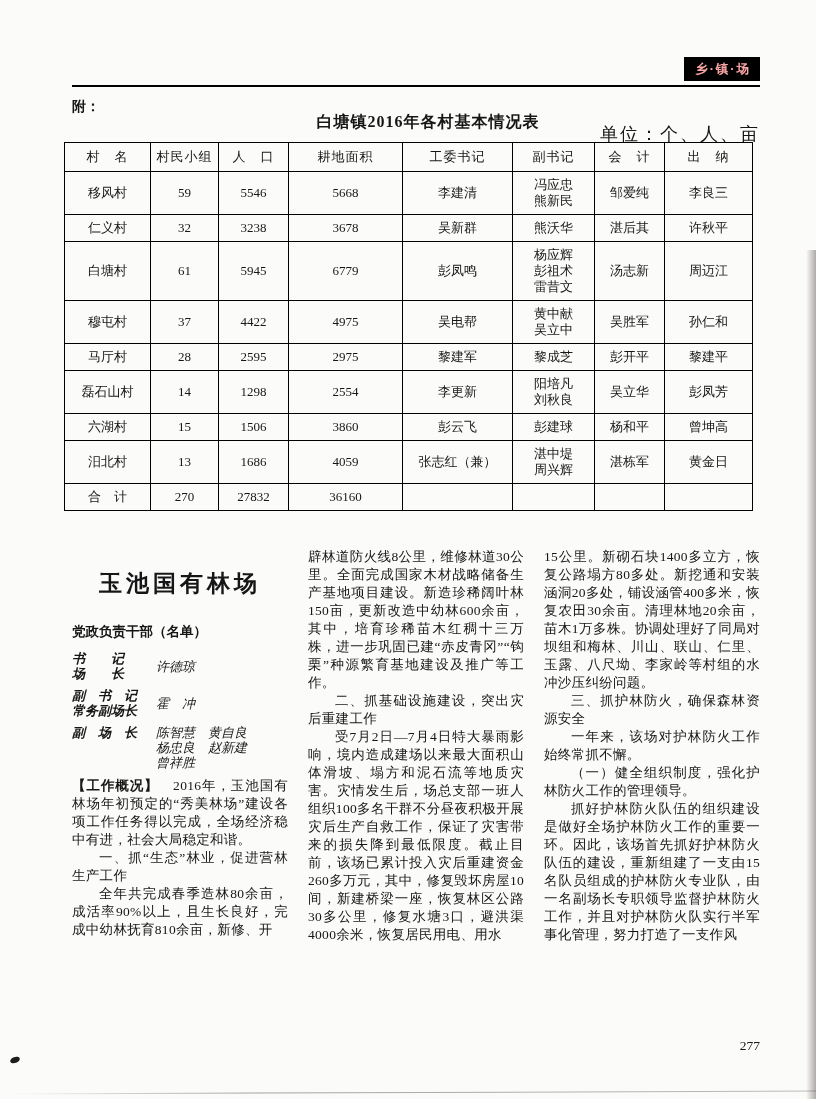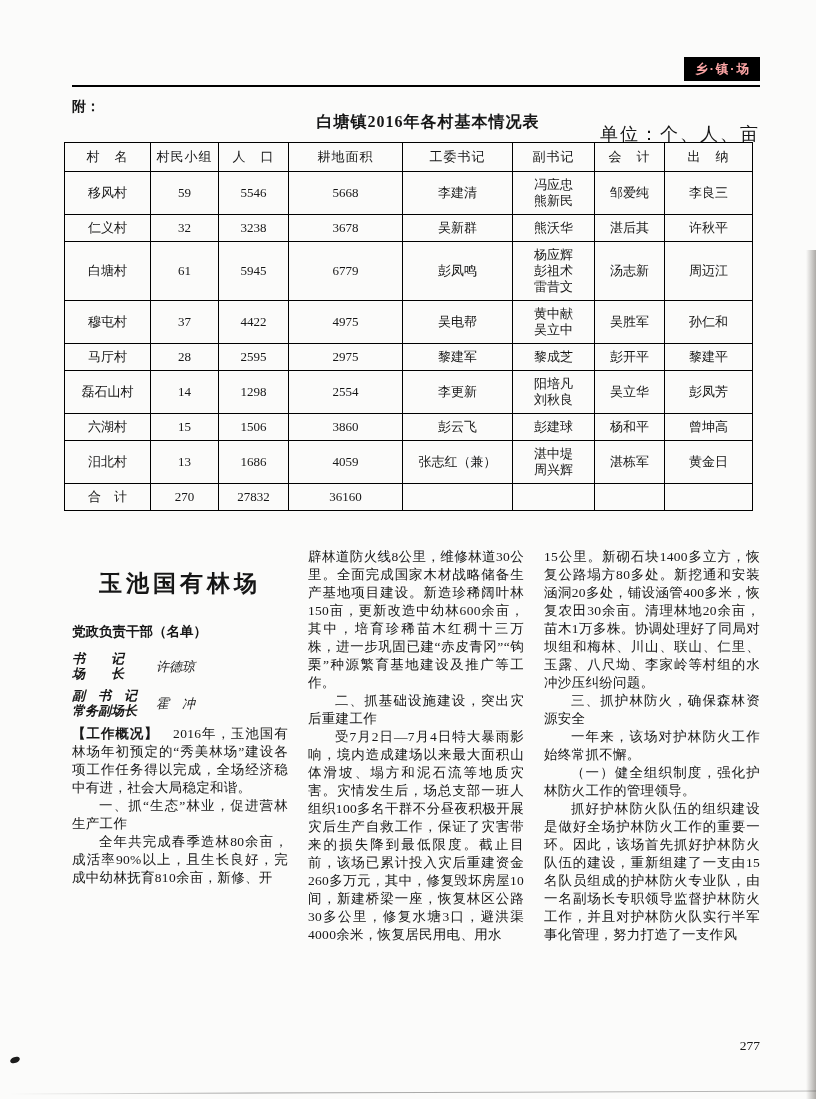--- a/index.html
+++ b/index.html
@@ -230,20 +230,26 @@
       <div class="cadre-row center">
         <span class="cadre-label">书　　记
 场　　长</span>
         <span class="cadre-names">许德琼</span>
       </div>
       <div class="cadre-row center">
         <span class="cadre-label">副　书　记
 常务副场长</span>
         <span class="cadre-names">霍　冲</span>
       </div>
+      <div class="cadre-row top">
+        <span class="cadre-label">副　场　长</span>
+        <span class="cadre-names">陈智慧　黄自良
+杨忠良　赵新建
+曾祥胜</span>
+      </div>
 
       <p class="noindent"><span class="bold">【工作概况】</span><span>　2016年，玉池国有林场年初预定的“秀美林场”建设各项工作任务得以完成，全场经济稳中有进，社会大局稳定和谐。</span></p>
       <p>一、抓“生态”林业，促进营林生产工作</p>
       <p>全年共完成春季造林80余亩，成活率90%以上，且生长良好，完成中幼林抚育810余亩，新修、开</p>
     </div>
 
     <div class="col">
       <p class="noindent">辟林道防火线8公里，维修林道30公里。全面完成国家木材战略储备生产基地项目建设。新造珍稀阔叶林150亩，更新改造中幼林600余亩，其中，培育珍稀苗木红稠十三万株，进一步巩固已建“赤皮青冈”“钩栗”种源繁育基地建设及推广等工作。</p>
       <p>二、抓基础设施建设，突出灾后重建工作</p>
       <p>受7月2日—7月4日特大暴雨影响，境内造成建场以来最大面积山体滑坡、塌方和泥石流等地质灾害。灾情发生后，场总支部一班人组织100多名干群不分昼夜积极开展灾后生产自救工作，保证了灾害带来的损失降到最低限度。截止目前，该场已累计投入灾后重建资金260多万元，其中，修复毁坏房屋10间，新建桥梁一座，恢复林区公路30多公里，修复水塘3口，避洪渠4000余米，恢复居民用电、用水</p>

